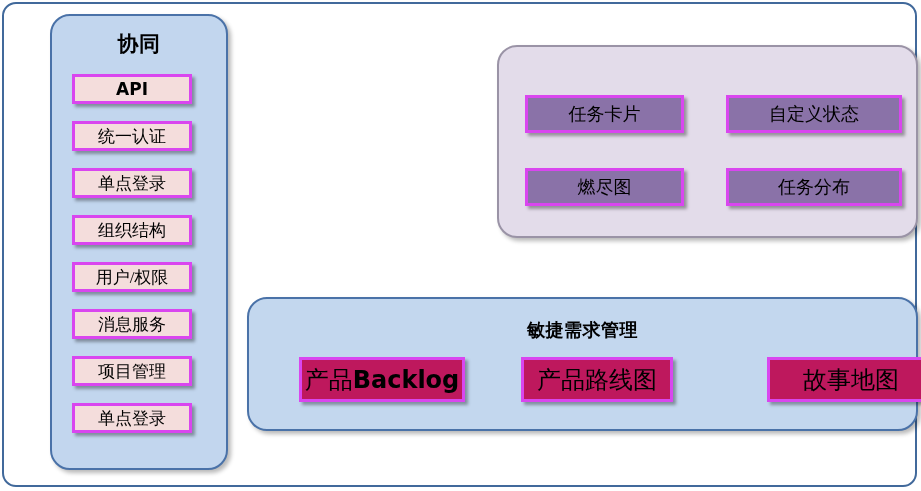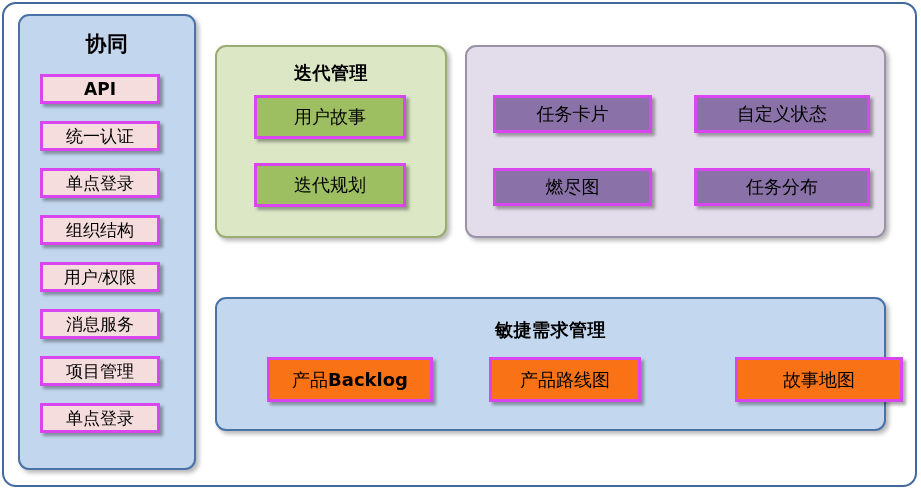--- a/index.html
+++ b/index.html
@@ -30,22 +30,23 @@
     box-sizing: border-box;
     border: 2px solid #41699b;
     border-radius: 14px;
     background: #ffffff;
   }
 
   
   .panel {
     position: absolute;
     box-sizing: border-box;
-    border-radius: 11px;
+    border-radius: 20px;
     box-shadow: 3px 3px 4px rgba(0,0,0,0.28);
+    margin-left: 32px;
   }
   .panel-title {
     position: absolute;
     left: 0;
     right: 0;
     text-align: center;
     font-family: "DejaVu Sans", "Liberation Sans", sans-serif;
     font-weight: bold;
     color: #000000;
     letter-spacing: 0.5px;
@@ -143,22 +144,22 @@
     background: #c3d7ee;
     border: 2px solid #4a72a8;
   }
   #agile-title {
     top: 19px;
     font-size: 18px;
   }
   .agile-item {
     top: 58px;
     height: 45px;
-    background: #f97316;
-    font-size: 18px;
+    background: #be185d;
+    font-size: 24px;
   }
   .ag-1 { left: 50px;  width: 166px; }
   .ag-2 { left: 272px; width: 152px; }
   .ag-3 { left: 518px; width: 168px; }
 
   .mixed-label { white-space: nowrap; }
   .mixed-label .latin {
     font-family: "DejaVu Sans", "Liberation Sans", sans-serif;
     font-weight: bold;
   }
@@ -175,26 +176,20 @@
     <div class="box bold-label sidebar-item" style="top:58px;">API</div>
     <div class="box sidebar-item" style="top:105px;">统一认证</div>
     <div class="box sidebar-item" style="top:152px;">单点登录</div>
     <div class="box sidebar-item" style="top:199px;">组织结构</div>
     <div class="box sidebar-item" style="top:246px;">用户/权限</div>
     <div class="box sidebar-item" style="top:293px;">消息服务</div>
     <div class="box sidebar-item" style="top:340px;">项目管理</div>
     <div class="box sidebar-item" style="top:387px;">单点登录</div>
   </div>
 
-  <div class="panel" id="iteration-panel">
-    <div class="panel-title" id="iteration-title">迭代管理</div>
-
-    <div class="box iteration-item" style="top:48px;">用户故事</div>
-    <div class="box iteration-item" style="top:116px;">迭代规划</div>
-  </div>
 
   <div class="panel" id="taskboard-panel">
 
     <div class="box taskboard-item tb-col-left tb-row-top">任务卡片</div>
     <div class="box taskboard-item tb-col-right tb-row-top">自定义状态</div>
     <div class="box taskboard-item tb-col-left tb-row-bottom">燃尽图</div>
     <div class="box taskboard-item tb-col-right tb-row-bottom">任务分布</div>
   </div>
 
   <div class="panel" id="agile-panel">

